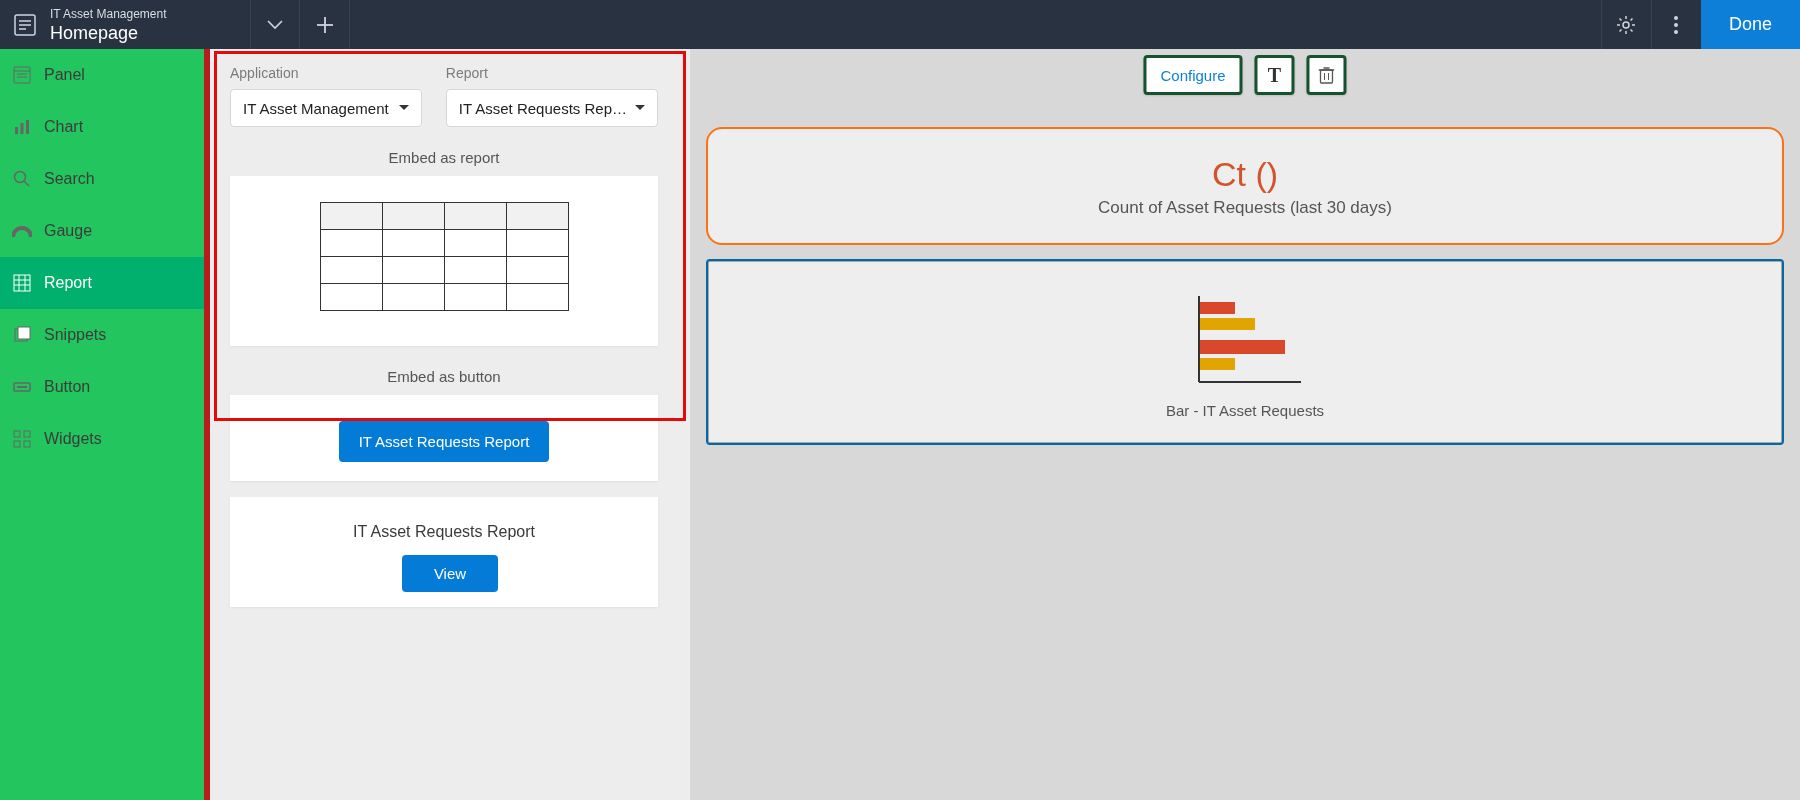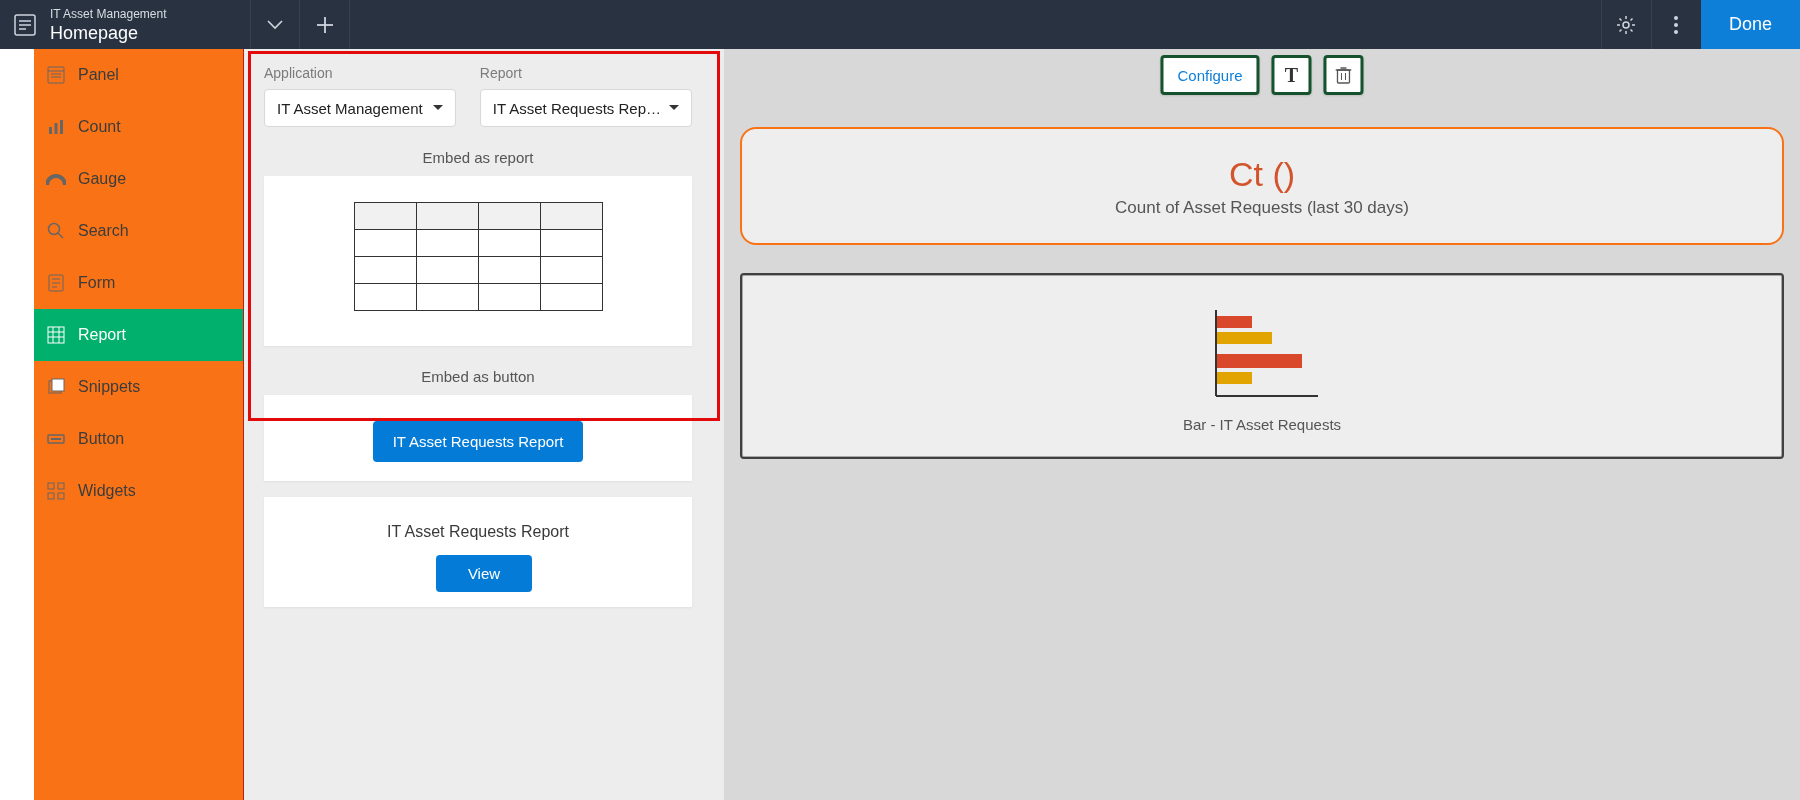--- a/index.html
+++ b/index.html
@@ -47,23 +47,22 @@
     font-size: 18px;
     cursor: pointer;
   }
 
   
   .main { display: flex; height: calc(800px - 49px); }
 
   
   .sidebar {
     width: 210px;
-    border-right: 1px solid #b91c1c;
-    background: #f97316;
-    margin-left: 34px;
+    border-right: 6px solid #b91c1c;
+    background: #22c55e;
   }
   .side-item {
     height: 52px;
     display: flex; align-items: center;
     padding-left: 10px;
     color: #3c3c3c;
     font-size: 16px;
     cursor: pointer;
   }
   .side-item .si-icon {
@@ -176,23 +175,23 @@
     color: #d3542c;
     font-size: 34px;
     font-weight: 400;
   }
   .widget-count .sub {
     color: #555; font-size: 17px; margin-top: 4px;
   }
 
   .widget-chart {
     background: #eeeeee;
-    border: 2px solid #404040;
+    border: 2px solid #0369a1;
     border-radius: 4px;
-    margin-top: 28px;
+    margin-top: 14px;
     height: 186px;
     display:flex; flex-direction:column; align-items:center; justify-content:center;
     box-shadow: inset 0 0 0 1px #a8a8a8;
   }
   .chart-svg { width: 120px; height: 110px; }
   .widget-chart .cap { color:#555; font-size:15px; margin-top: 6px; }
 
   svg { display: block; }
 </style>
 </head>
@@ -256,49 +255,38 @@
       <span>Panel</span>
     </div>
     <div class="side-item">
       <span class="si-icon">
         <svg width="18" height="18" viewBox="0 0 18 18">
             <rect x="2" y="9" width="3" height="7" fill="#666"></rect>
             <rect x="7.5" y="5" width="3" height="11" fill="#666"></rect>
             <rect x="13" y="2" width="3" height="14" fill="#666"></rect>
           </svg>
       </span>
-      <span>Count</span>
+      <span>Chart</span>
+    </div>
+    <div class="side-item">
+      <span class="si-icon">
+        <svg width="18" height="18" viewBox="0 0 18 18">
+            <circle cx="7" cy="7" r="5.5" stroke="#666" fill="none" stroke-width="1.5"></circle>
+            <line x1="11" y1="11" x2="16" y2="16" stroke="#666" stroke-width="1.5"></line>
+          </svg>
+      </span>
+      <span>Search</span>
     </div>
     <div class="side-item">
       <span class="si-icon">
         <svg width="20" height="14" viewBox="0 0 20 14">
             <path d="M1 13 A9 9 0 0 1 19 13" stroke="#666" stroke-width="4" fill="none"></path>
           </svg>
       </span>
       <span>Gauge</span>
-    </div>
-    <div class="side-item">
-      <span class="si-icon">
-        <svg width="18" height="18" viewBox="0 0 18 18">
-            <circle cx="7" cy="7" r="5.5" stroke="#666" fill="none" stroke-width="1.5"></circle>
-            <line x1="11" y1="11" x2="16" y2="16" stroke="#666" stroke-width="1.5"></line>
-          </svg>
-      </span>
-      <span>Search</span>
-    </div>
-    <div class="side-item">
-      <span class="si-icon">
-        <svg width="18" height="18" viewBox="0 0 18 18">
-            <rect x="2" y="1" width="14" height="16" rx="1" stroke="#666" fill="none"></rect>
-            <line x1="5" y1="5" x2="13" y2="5" stroke="#666"></line>
-            <line x1="5" y1="9" x2="13" y2="9" stroke="#666"></line>
-            <line x1="5" y1="13" x2="10" y2="13" stroke="#666"></line>
-          </svg>
-      </span>
-      <span>Form</span>
     </div>
     <div class="side-item active">
       <span class="si-icon">
         <svg width="18" height="18" viewBox="0 0 18 18">
             <rect x="1" y="1" width="16" height="16" stroke="#fff" fill="none"></rect>
             <line x1="1" y1="6" x2="17" y2="6" stroke="#fff"></line>
             <line x1="1" y1="11" x2="17" y2="11" stroke="#fff"></line>
             <line x1="6" y1="1" x2="6" y2="17" stroke="#fff"></line>
             <line x1="12" y1="1" x2="12" y2="17" stroke="#fff"></line>
           </svg>

